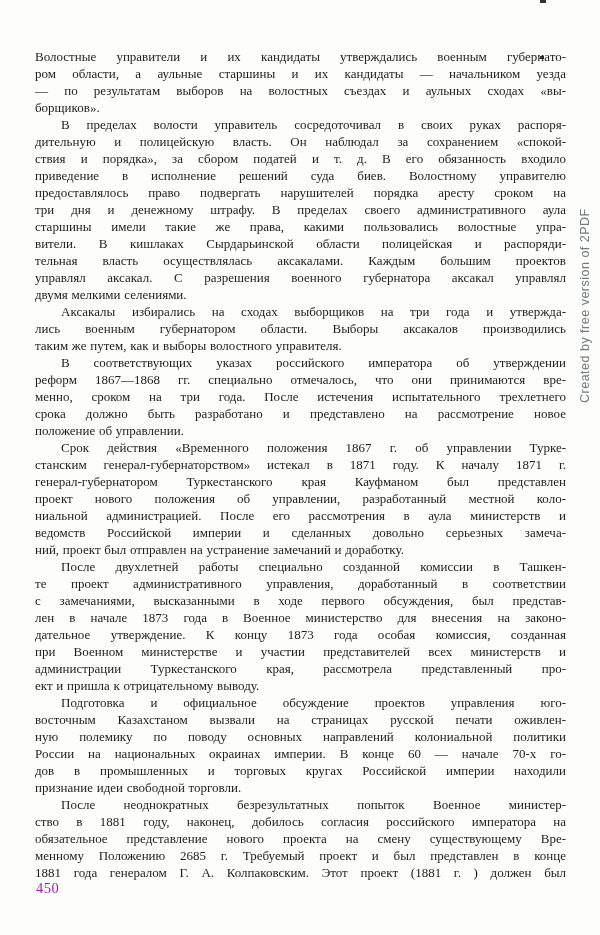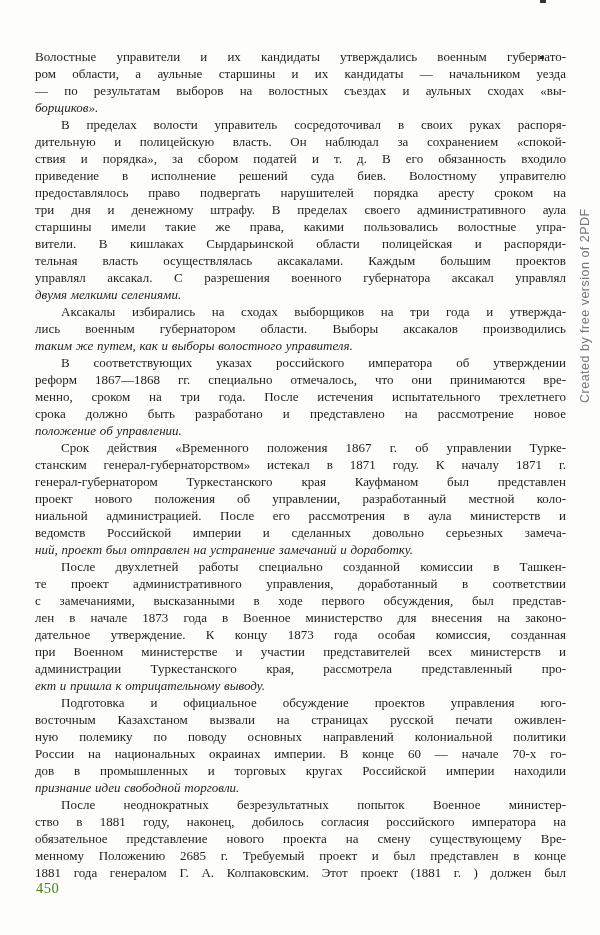--- a/index.html
+++ b/index.html
@@ -20,29 +20,29 @@
     }
     .line {
       font-size: 13px;
       line-height: 17px;
       height: 17px;
       overflow: hidden;
       text-align: justify;
       text-align-last: justify;
       word-spacing: 0.5px;
     }
-    .line.last { text-align-last: left; font-style: italic; }
+    .line.last { text-align-last: left; }
     .line.indent { text-indent: 26px; }
     .page-number {
       position: absolute;
       left: 36px;
       top: 880px;
       font-size: 14.5px;
       letter-spacing: 0.5px;
-      color: #4d7c0f;
+      color: #a21caf;
     }
     .watermark {
       position: absolute;
       left: 578px;
       top: 403px;
       transform: rotate(-90deg);
       transform-origin: 0 0;
       font-family: "Liberation Sans", sans-serif;
       font-size: 12.5px;
       letter-spacing: 0.5px;

